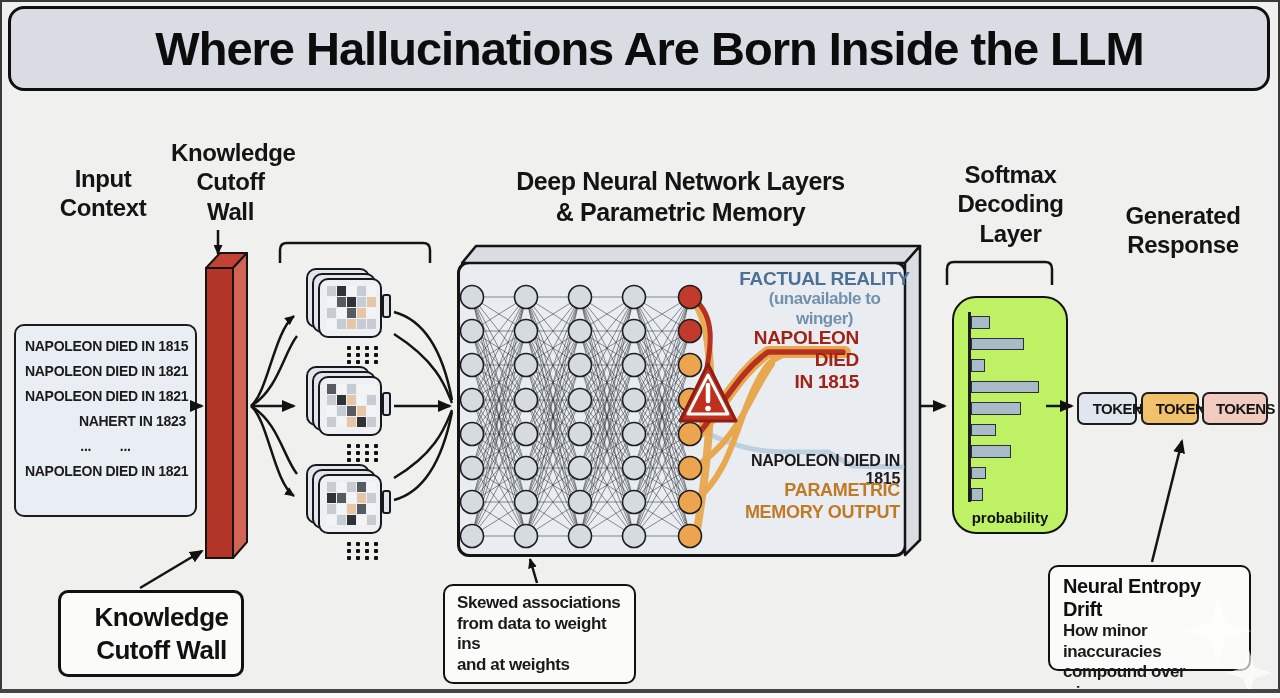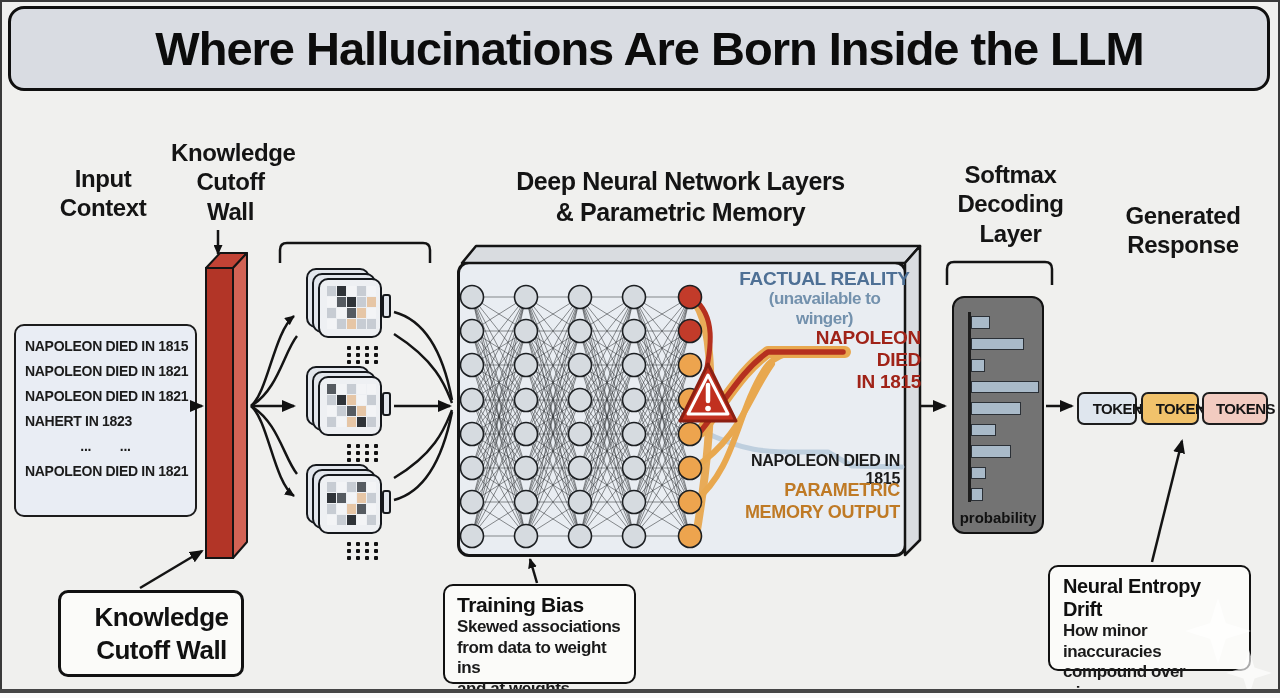--- a/index.html
+++ b/index.html
@@ -16,21 +16,21 @@
 
   
   .col-header { white-space:pre-line; text-align:center; font-weight:800; color:#141414;
     font-size:24px; line-height:1.22; letter-spacing:-0.4px; z-index:4; }
 
   
   #input-box { left:14px; top:324px; width:183px; height:193px; background:#e9edf4;
     border:2.5px solid #1c1c1c; border-radius:10px; padding:8px 9px; z-index:1; }
   #input-box .ctx-line { font-size:14px; font-weight:700; color:#1b1b1b; line-height:25px;
     letter-spacing:-0.3px; white-space:pre; }
-  .al-left{text-align:left} .al-right{text-align:left} .al-center{text-align:center}
+  .al-left{text-align:left} .al-right{text-align:right} .al-center{text-align:center}
 
   
   .head { width:100px; height:80px; z-index:3; }
   .head .card { position:absolute; width:64px; height:60px; background:#e2e6ec;
     border:2.5px solid #15181c; border-radius:10px; }
   .head .front { background:#eef0f3; }
   .head .tab { position:absolute; width:9px; height:24px; background:#e2e6ec;
     border:2.5px solid #15181c; border-radius:3px; }
   .pixgrid { position:absolute; left:7px; top:6px; display:grid;
     grid-template-columns:repeat(5,9px); grid-template-rows:repeat(4,10px); gap:1px; }
@@ -41,30 +41,30 @@
   
   #dnn-box { left:457px; top:261px; width:450px; height:296px; background:#e9edf2;
     border:3px solid #141414; border-radius:12px; z-index:1; }
 
   
   .dnn-text { z-index:4; white-space:pre-line; letter-spacing:-0.3px; }
   #factual-title { left:718px; top:268px; width:192px; text-align:center; font-size:19px;
     font-weight:800; color:#4e7095; }
   #factual-sub { left:718px; top:289px; width:192px; text-align:center; font-size:17px;
     font-weight:600; color:#7391ad; letter-spacing:-0.5px; }
-  #red-fact { left:776px; top:327px; width:145px; text-align:right; font-size:19px;
+  #red-fact { left:714px; top:327px; width:145px; text-align:right; font-size:19px;
     font-weight:800; color:#a02318; line-height:1.15; }
   #black-fact { left:714px; top:452px; width:186px; text-align:right; font-size:16px;
     font-weight:700; color:#1b1b1b; }
   #parametric { left:720px; top:480px; width:180px; text-align:right; font-size:18px;
     font-weight:800; color:#bf7a25; line-height:1.2; }
 
   
-  #softmax-box { left:952px; top:296px; width:92px; height:238px; background:#737373;
-    border:2.5px solid #121212; border-radius:12px; z-index:1; }
+  #softmax-box { left:952px; top:296px; width:116px; height:238px; background:#bef264;
+    border:2.5px solid #121212; border-radius:24px; z-index:1; }
   #softmax-axis { position:absolute; left:14px; top:14px; width:2.5px; height:190px; background:#1d1d1d; }
   #bars { position:absolute; left:17px; top:18px; }
   .bar { height:12.5px; margin-bottom:9px; background:#a9bac9; border:1.5px solid #2b3036; }
   #prob-label { position:absolute; left:0; right:0; bottom:6px; text-align:center;
     font-size:15px; font-weight:600; color:#111; }
 
   
   .token { top:392px; height:33px; border:2px solid #1d1d1d; border-radius:7px; z-index:4;
     display:flex; align-items:center; justify-content:center; font-size:15px; font-weight:700;
     color:#141414; letter-spacing:-0.5px; }
@@ -649,21 +649,20 @@
 MEMORY OUTPUT</div>
 
   <div class="abs token" id="token-1" style="background: rgb(223, 230, 238);">TOKEN</div>
   <div class="abs token" id="token-2" style="background: rgb(241, 194, 107);">TOKEN</div>
   <div class="abs token" id="token-3" style="background: rgb(242, 203, 192);">TOKENS</div>
 
   <div class="abs callout" id="wall-callout">Knowledge
 Cutoff Wall</div>
 
   <div class="abs callout" id="bias-callout">
-    <div class="c-title">Training Bias</div>
     <div class="c-body">Skewed associations
 from data to weight ins
 and at weights</div>
   </div>
 
   <div class="abs callout" id="entropy-callout">
     <div class="c-title">Neural Entropy Drift</div>
     <div class="c-body">How minor inaccuracies
 compound over winger
 longer sequences</div>

